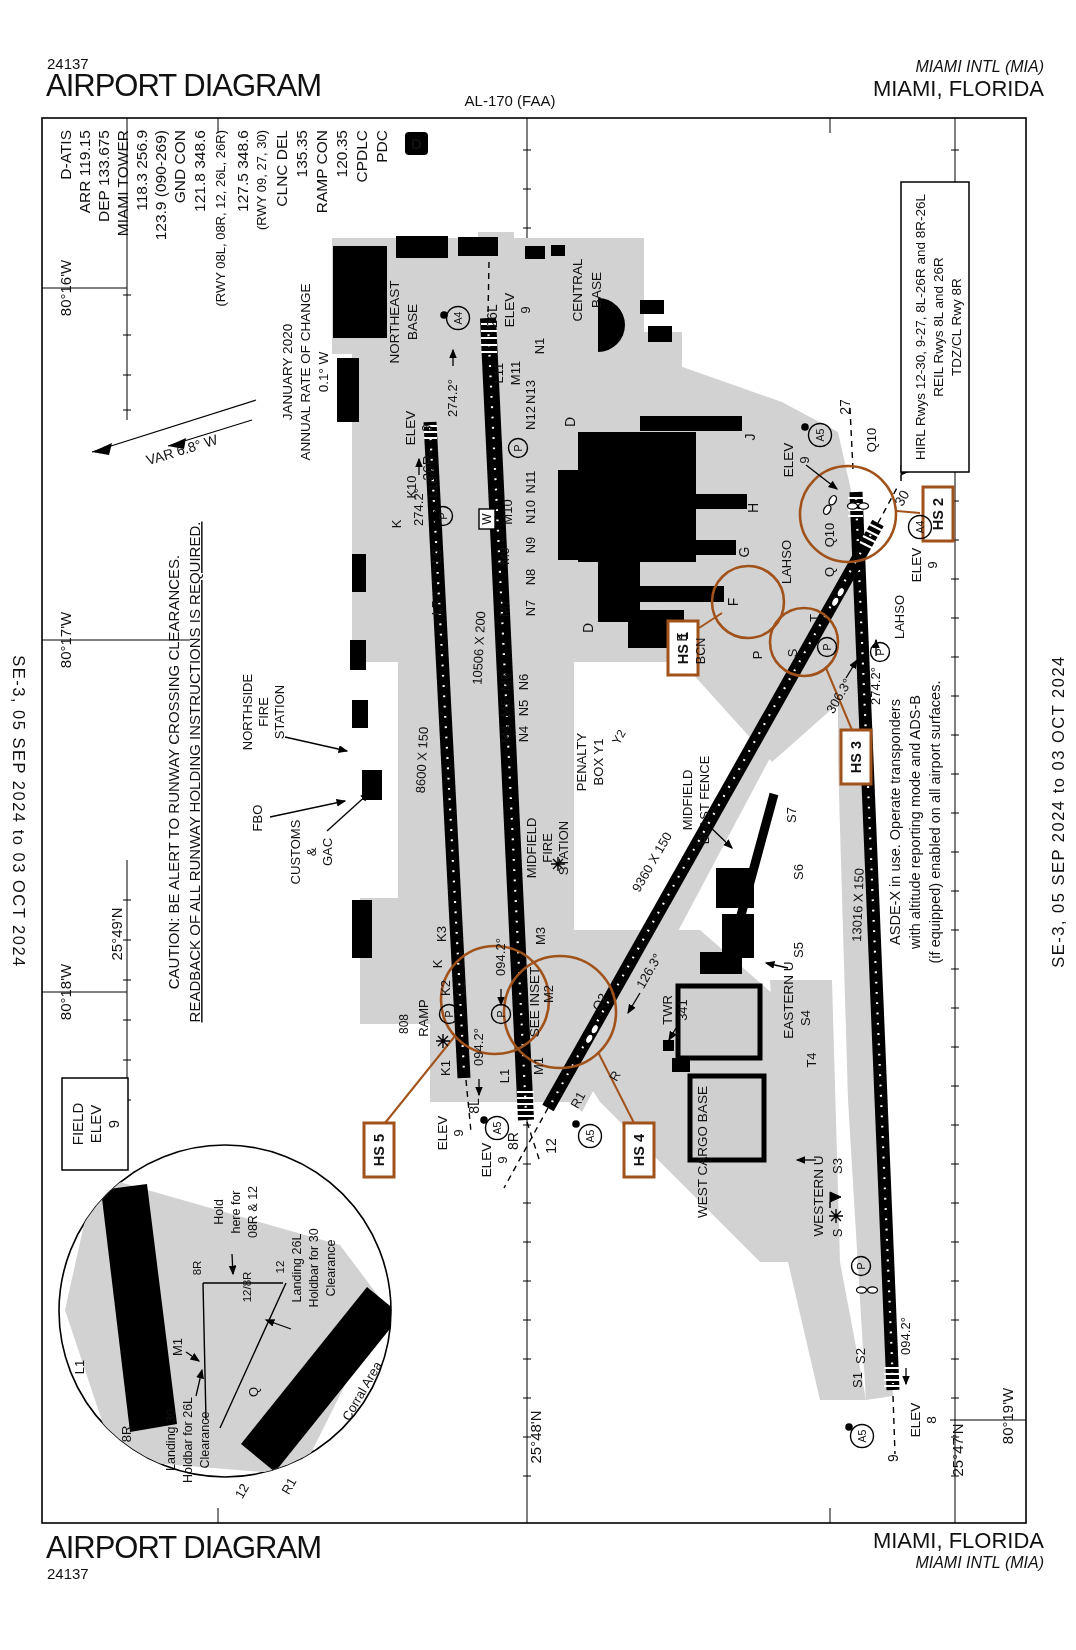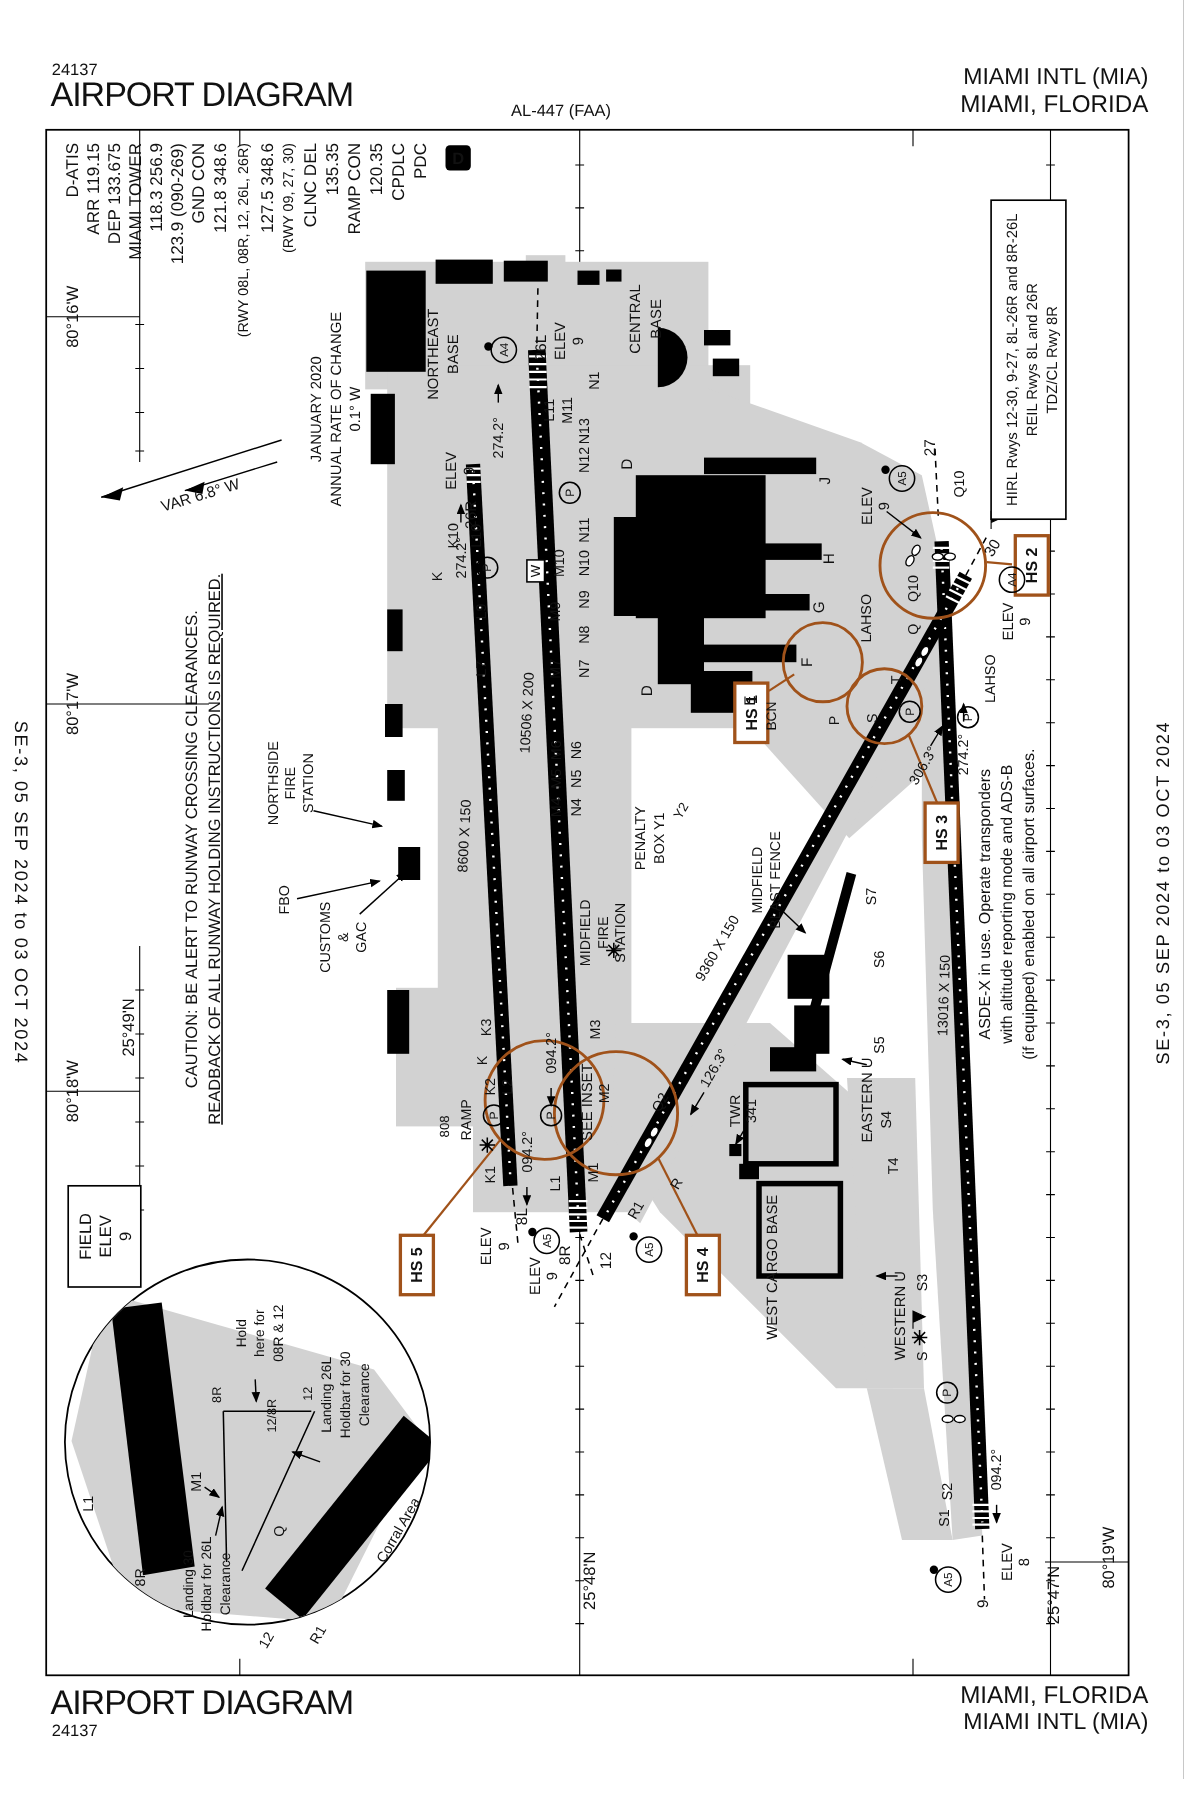--- a/index.html
+++ b/index.html
@@ -3,21 +3,21 @@
 <meta charset="utf-8">
 <style>
   html,body{margin:0;padding:0;background:#9a9a9a;}
   .page{position:relative;width:1076px;height:1650px;background:#fff;margin:0 auto;
         font-family:"Liberation Sans",sans-serif;color:#111;overflow:hidden;}
   .abs{position:absolute;white-space:nowrap;}
   .hdr-code{left:47px;top:55px;font-size:15px;}
   .hdr-title{left:46px;top:68px;font-size:31px;letter-spacing:-1px;}
   .hdr-al{left:400px;top:92px;width:220px;text-align:center;font-size:15px;}
   .hdr-right{right:32px;top:58px;text-align:right;}
-  .hdr-airport{font-size:21px;}
+  .hdr-airport{font-size:16px;font-style:italic;}
   .hdr-city{font-size:22px;}
   .ftr-title{left:46px;top:1530px;font-size:31px;letter-spacing:-1px;}
   .ftr-code{left:47px;top:1565px;font-size:15px;}
   .ftr-right{right:32px;top:1528px;text-align:right;}
   .edge{font-size:16.5px;letter-spacing:1.5px;}
   .edge-left{left:-182px;top:802px;width:400px;text-align:center;transform:rotate(90deg);}
   .edge-right{left:858px;top:802px;width:400px;text-align:center;transform:rotate(-90deg);}
   svg{position:absolute;left:0;top:0;}
   svg text{font-family:"Liberation Sans",sans-serif;fill:#111;}
   .grat{stroke:#000;stroke-width:1;fill:none;}
@@ -33,21 +33,21 @@
   .arr{stroke:#000;stroke-width:1.3;fill:none;}
   .wbox{fill:#fff;stroke:#000;stroke-width:1.5;}
 </style>
 </head>
 <body>
 
 <div class="page">
 
   <div class="abs hdr-code">24137</div>
   <div class="abs hdr-title">AIRPORT DIAGRAM</div>
-  <div class="abs hdr-al">AL-447 (FAA)</div>
+  <div class="abs hdr-al">AL-170 (FAA)</div>
   <div class="abs hdr-right">
     <div class="hdr-airport">MIAMI INTL (MIA)</div>
     <div class="hdr-city">MIAMI, FLORIDA</div>
   </div>
 
   <div class="abs ftr-title">AIRPORT DIAGRAM</div>
   <div class="abs ftr-code">24137</div>
   <div class="abs ftr-right">
     <div class="hdr-city">MIAMI, FLORIDA</div>
     <div class="hdr-airport">MIAMI INTL (MIA)</div>

